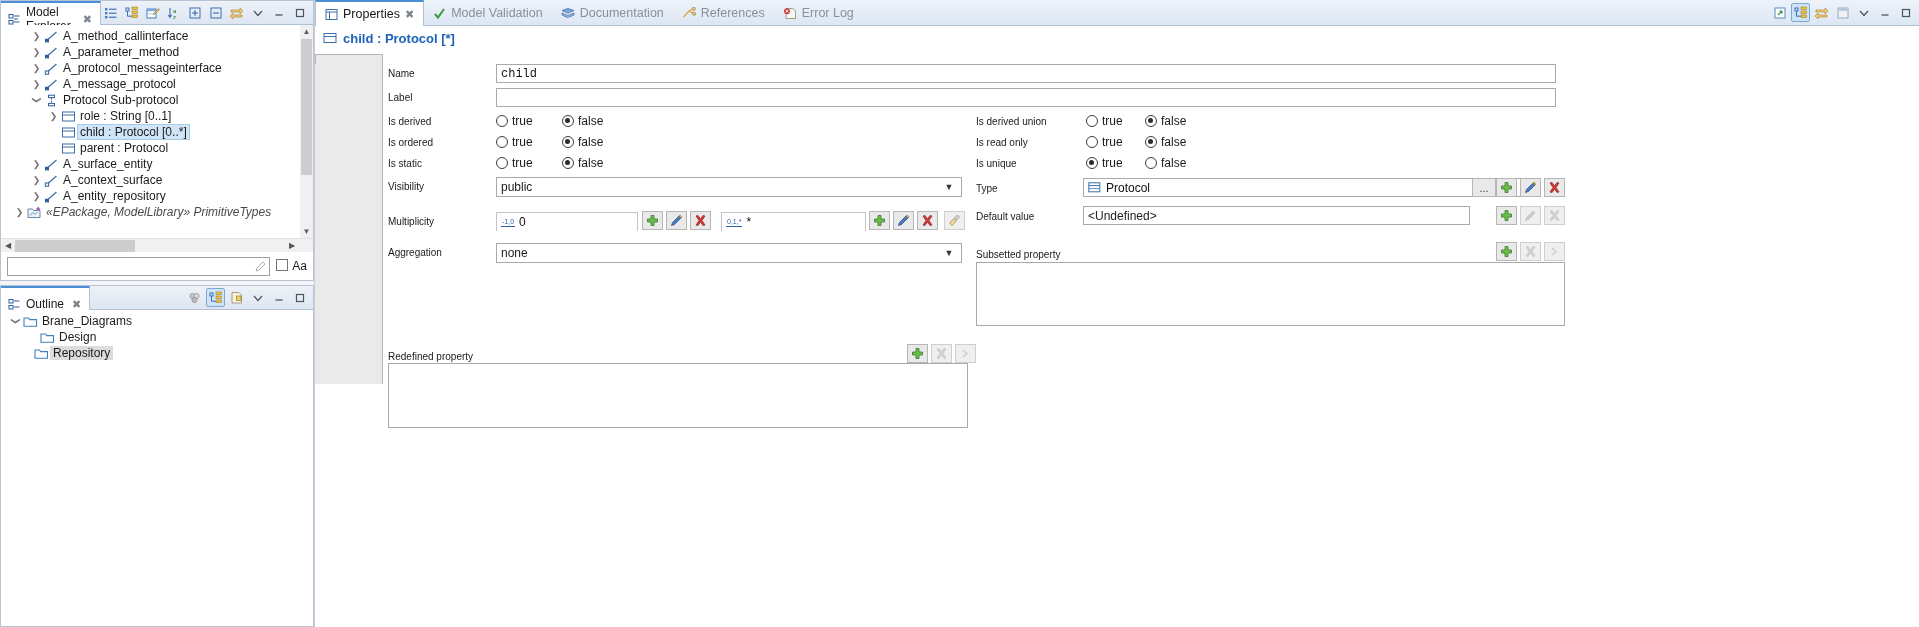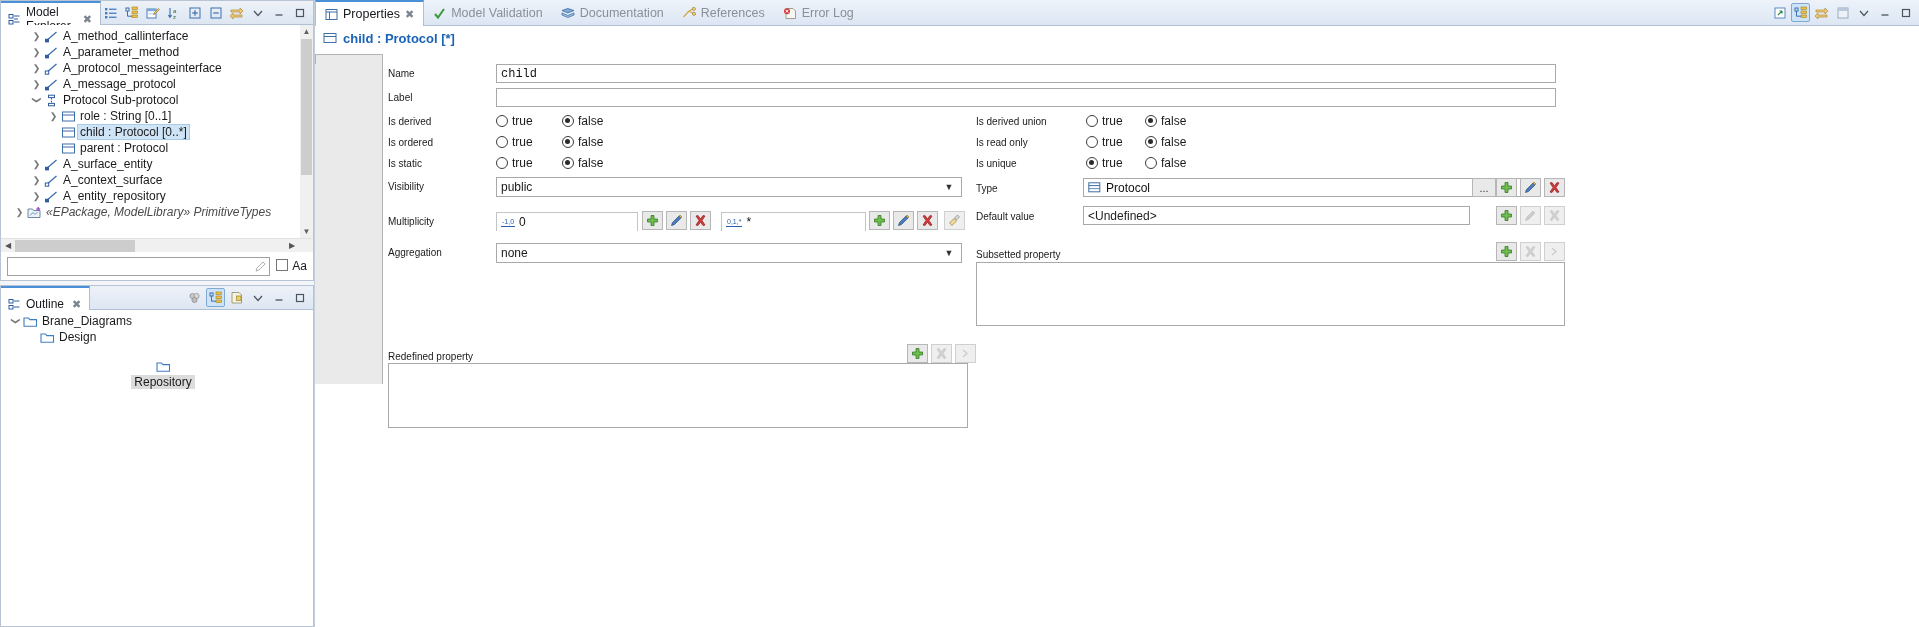--- a/index.html
+++ b/index.html
@@ -421,21 +421,21 @@
             </div>
             <div class="row" style="padding-left: 25px;">
               <span class="arrow"></span>
               <span class="ico">
                 <svg width="15" height="13" viewBox="0 0 15 13">
                   <path d="M1 3 L5.5 3 L6.8 4.6 L13.5 4.6 L13.5 11.3 L1 11.3 Z" fill="none" stroke="#3f7fbf" stroke-width="1.1"></path>
                 </svg>
               </span>
               <span class="lbl">Design</span>
             </div>
-            <div class="row" style="padding-left: 12px; flex-direction: column;">
+            <div class="row" style="padding-left: 19px;">
               <span class="arrow"></span>
               <span class="ico">
                 <svg width="15" height="13" viewBox="0 0 15 13">
                   <path d="M1 3 L5.5 3 L6.8 4.6 L13.5 4.6 L13.5 11.3 L1 11.3 Z" fill="none" stroke="#3f7fbf" stroke-width="1.1"></path>
                 </svg>
               </span>
               <span class="lbl gray">Repository</span>
             </div>
           </div>
       </div>

